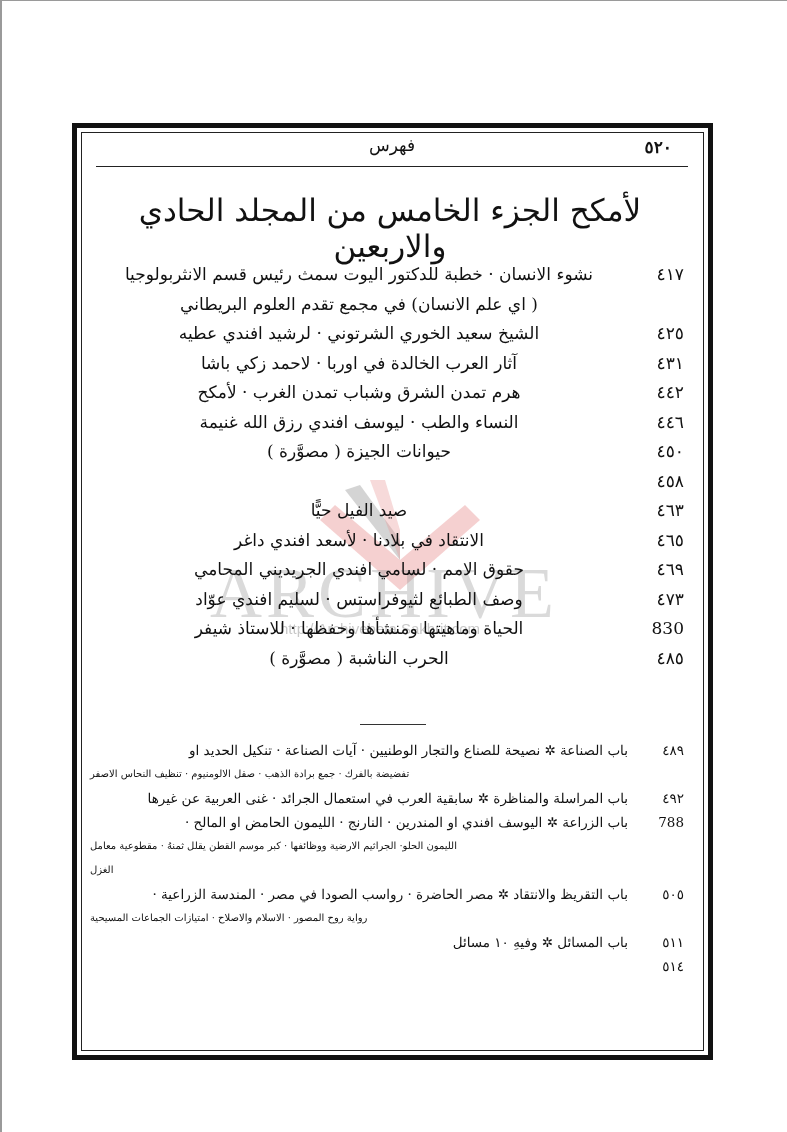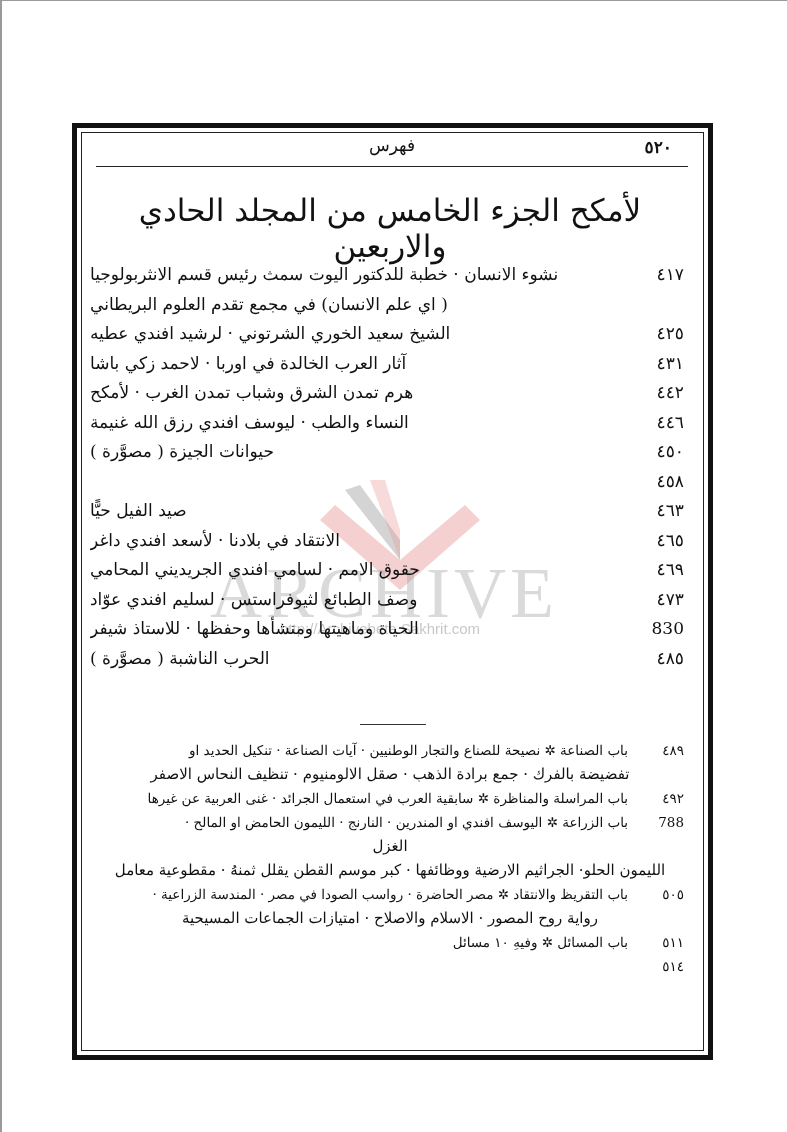--- a/index.html
+++ b/index.html
@@ -21,29 +21,29 @@
     .page { position: absolute; left: 0; top: 0; width: 787px; height: 1132px; direction: rtl; }
     .header { position: absolute; left: 96px; top: 135px; width: 592px; height: 30px; }
     .page-number { position: absolute; right: 16px; top: 2px; font-size: 17px; font-weight: bold; }
     .running-head { position: absolute; left: 0; right: 0; top: 0; text-align: center; font-size: 17px; }
     .header-rule { position: absolute; left: 96px; top: 166px; width: 592px; height: 0; border-top: 1.5px solid #222; }
     .title { position: absolute; left: 90px; top: 192px; width: 600px; text-align: center;
       font-size: 31px; }
     .articles { position: absolute; left: 90px; top: 260px; width: 600px; }
     .entry { display: flex; font-size: 17px; line-height: 29.5px; }
     .entry .num { width: 62px; flex: none; text-align: right; padding-right: 6px; box-sizing: border-box; }
-    .entry .txt { flex: 1; text-align: left; white-space: nowrap; overflow: hidden; }
+    .entry .txt { flex: 1; text-align: center; white-space: nowrap; overflow: hidden; }
     .entry.cont .txt { padding-right: 0; }
     .divider { position: absolute; left: 360px; top: 720px; width: 66px; height: 4px;
       border-bottom: 1.5px solid #333; }
     .sections { position: absolute; left: 90px; top: 738px; width: 600px; }
     .sec { display: flex; font-size: 13.5px; line-height: 24px; }
     .sec .num { width: 62px; flex: none; text-align: right; padding-right: 6px; box-sizing: border-box; }
     .sec .txt { flex: 1; text-align: justify; }
-    .sec-line { font-size: 15px; line-height: 24px; text-align: center; }
+    .sec-line { font-size: 10px; line-height: 24px; text-align: left; }
     .watermark { position: absolute; left: 180px; top: 470px; width: 440px; height: 180px;
       pointer-events: none; direction: ltr; }
     .wm-logo { position: absolute; left: 120px; top: 10px; width: 200px; height: 120px; }
     .wm-text { position: absolute; left: 30px; top: 82px; font-family: "Liberation Serif", serif;
       font-size: 72px; color: rgba(150,150,150,0.35); letter-spacing: 4px; }
     .wm-url { position: absolute; left: 100px; top: 150px; font-family: "Liberation Sans", sans-serif;
       font-size: 15px; color: rgba(130,130,130,0.45); }
   </style>
 </head>
 <body>
@@ -141,22 +141,22 @@
     </div>
     <div class="sec-line">تفضيضة بالفرك · جمع برادة الذهب · صقل الالومنيوم · تنظيف النحاس الاصفر</div>
     <div class="sec">
       <span class="num">٤٩٢</span>
       <span class="txt">باب المراسلة والمناظرة ✲ سابقية العرب في استعمال الجرائد · غنى العربية عن غيرها</span>
     </div>
     <div class="sec">
       <span class="num">788</span>
       <span class="txt">باب الزراعة ✲ اليوسف افندي او المندرين · النارنج · الليمون الحامض او المالح ·</span>
     </div>
+    <div class="sec-line">الليمون الحلو· الجراثيم الارضية ووظائفها · كبر موسم القطن يقلل ثمنهُ · مقطوعية معامل</div>
     <div class="sec-line">الغزل</div>
-    <div class="sec-line">الليمون الحلو· الجراثيم الارضية ووظائفها · كبر موسم القطن يقلل ثمنهُ · مقطوعية معامل</div>
     <div class="sec">
       <span class="num">٥٠٥</span>
       <span class="txt">باب التقريظ والانتقاد ✲ مصر الحاضرة · رواسب الصودا في مصر · المندسة الزراعية ·</span>
     </div>
     <div class="sec-line">رواية روح المصور · الاسلام والاصلاح · امتيازات الجماعات المسيحية</div>
     <div class="sec">
       <span class="num">٥١١</span>
       <span class="txt">باب المسائل ✲ وفيهِ ١٠ مسائل</span>
     </div>
     <div class="sec">

